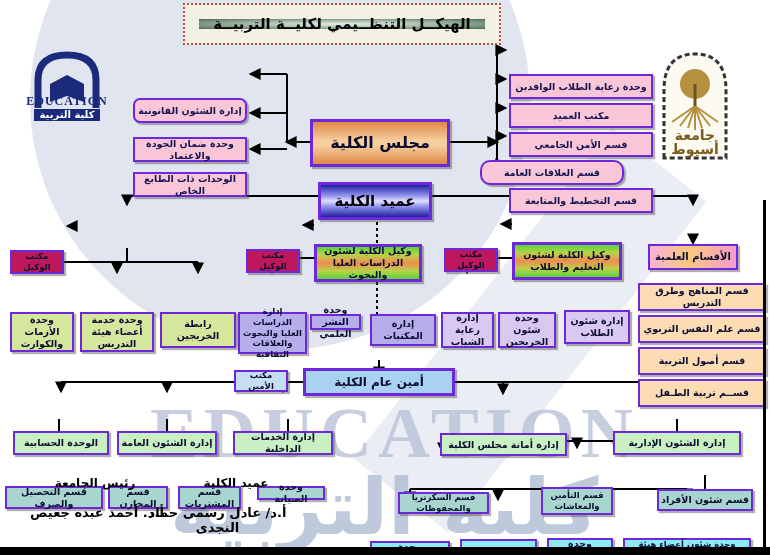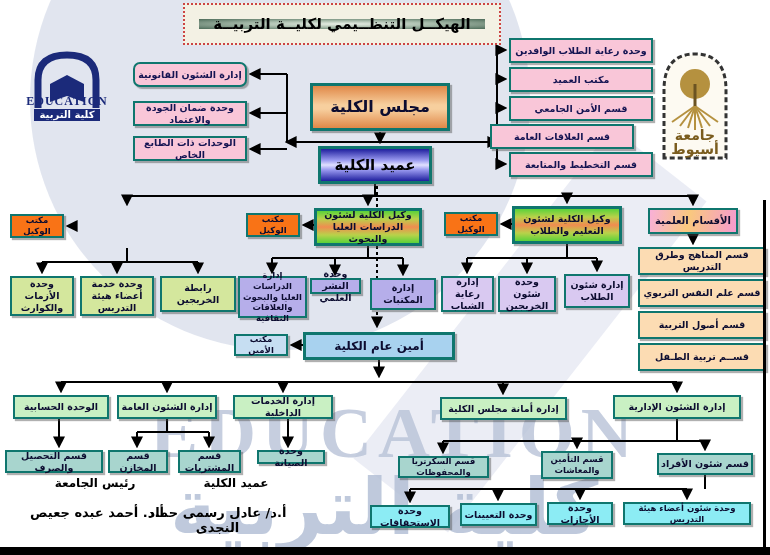--- a/index.html
+++ b/index.html
@@ -9,30 +9,30 @@
   .wm{position:absolute;z-index:0;pointer-events:none;}
   .wm-circle{left:30px;top:-150px;width:500px;height:500px;border-radius:50%;background:#c9cfe2;opacity:.55;}
   .wm-band{left:470px;top:120px;width:120px;height:420px;background:#dde1ee;opacity:.6;transform:rotate(38deg);}
   .wm-en{left:150px;top:392px;font-family:"Liberation Serif","DejaVu Serif",serif;font-size:72px;
          letter-spacing:6px;color:#b9c3d8;opacity:.8;direction:ltr;font-weight:bold;}
   .wm-ar{left:170px;top:462px;font-size:78px;font-weight:bold;color:#b4c0d6;opacity:.85;}
   
   #wires{position:absolute;left:0;top:0;z-index:1;}
   
   .bx{position:absolute;z-index:2;display:flex;align-items:center;justify-content:center;
-      text-align:center;font-weight:bold;color:#0c0c30;border:2px solid #0f766e;direction:rtl;
+      text-align:center;font-weight:bold;color:#0c0c30;border:2px solid #6d28d9;direction:rtl;
       font-size:9.5px;line-height:1.25;padding:1px 2px;box-sizing:border-box;
-      box-shadow:2px 2px 1px rgba(80,80,80,.45);}
+      box-shadow:2px 2px 1px rgba(80,80,80,.45);margin-top:36px;}
   .b3{border-width:3px;}
   .pink{background:#f9c6d8;color:#141452;}
   .peach{background:#fcdcb3;}
   .ygreen{background:#d4e79d;}
   .purple{background:#b6aeea;}
   .lav{background:#d9c9f1;}
-  .ogreen{background:#f97316;font-size:8.5px;}
+  .ogreen{background:#be185d;font-size:8.5px;}
   .agreen{background:#c9f0c3;}
   .teal{background:#a8d5ce;}
   .cyan{background:#8cecf4;}
   .secblue{background:#a8d2ef;font-size:12px;}
   .secoff{background:#c6def2;font-size:8.5px;}
   .council{background:linear-gradient(180deg,#e08848 0%,#f7cf9e 45%,#f7cf9e 55%,#e08848 100%);font-size:16px;}
   .dean{background:linear-gradient(180deg,#1f1f9e 0%,#9a9af0 35%,#e0e0ff 50%,#9a9af0 65%,#1f1f9e 100%);font-size:15px;color:#000;}
   .vice{background:linear-gradient(180deg,#5ad23a 0%,#b8d24a 25%,#f08c50 50%,#b8d24a 75%,#5ad23a 100%);}
   .scihead{background:linear-gradient(100deg,#f8b0d8 0%,#f9c87e 45%,#f59ad0 100%);font-size:10px;}
   
@@ -180,21 +180,21 @@
   <div class="bx council b3" style="left:310px;top:83px;width:140px;height:48px;">مجلس الكلية</div>
   <div class="bx dean b3" style="left:318px;top:146px;width:114px;height:38px;">عميد الكلية</div>
 
   <div class="bx pink" style="left:133px;top:62px;width:114px;height:25px;border-radius:7px;">إدارة الشئون القانونية</div>
   <div class="bx pink" style="left:133px;top:101px;width:114px;height:25px;">وحدة ضمان الجودة والاعتماد</div>
   <div class="bx pink" style="left:133px;top:136px;width:114px;height:25px;">الوحدات ذات الطابع الخاص</div>
 
   <div class="bx pink" style="left:509px;top:38px;width:144px;height:25px;">وحدة رعاية الطلاب الوافدين</div>
   <div class="bx pink" style="left:509px;top:67px;width:144px;height:25px;">مكتب العميد</div>
   <div class="bx pink" style="left:509px;top:96px;width:144px;height:25px;">قسم الأمن الجامعي</div>
-  <div class="bx pink" style="left:490px;top:124px;width:144px;height:25px;">قسم العلاقات العامة</div>
+  <div class="bx pink" style="left:480px;top:124px;width:144px;height:25px;border-radius:10px;">قسم العلاقات العامة</div>
   <div class="bx pink" style="left:509px;top:152px;width:144px;height:25px;">قسم التخطيط والمتابعة</div>
 
   <div class="bx ogreen" style="left:10px;top:214px;width:54px;height:24px;">مكتب الوكيل</div>
 
   <div class="bx vice b3" style="left:314px;top:208px;width:108px;height:38px;">وكيل الكلية لشئون الدراسات العليا والبحوث</div>
   <div class="bx ogreen" style="left:246px;top:213px;width:54px;height:24px;">مكتب الوكيل</div>
 
   <div class="bx vice b3" style="left:512px;top:206px;width:110px;height:38px;">وكيل الكلية لشئون التعليم والطلاب</div>
   <div class="bx ogreen" style="left:444px;top:212px;width:54px;height:24px;">مكتب الوكيل</div>
 

